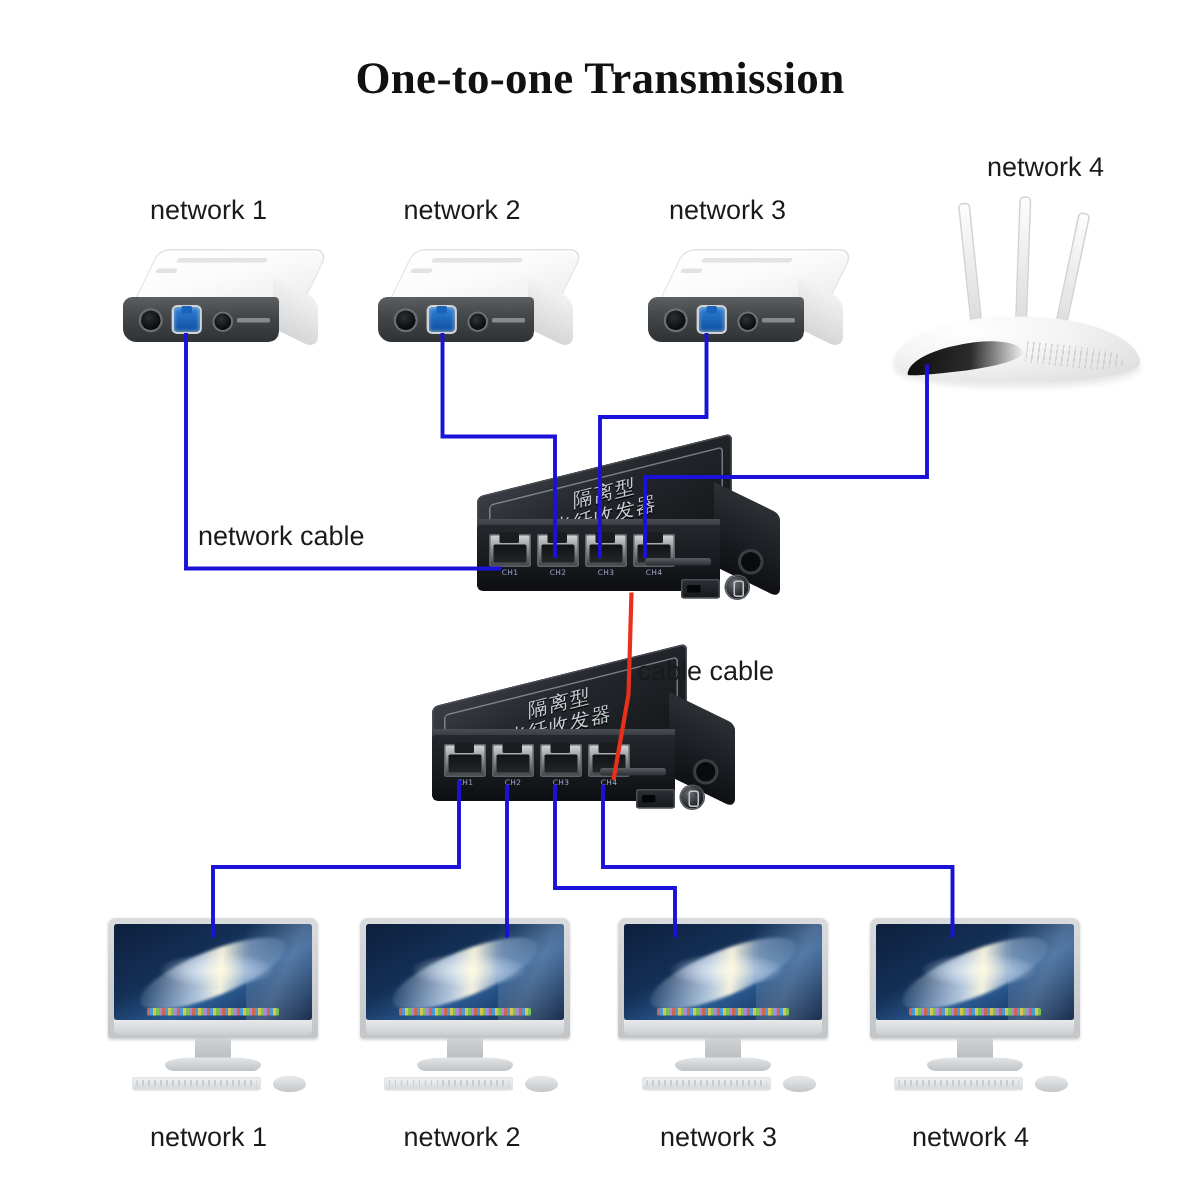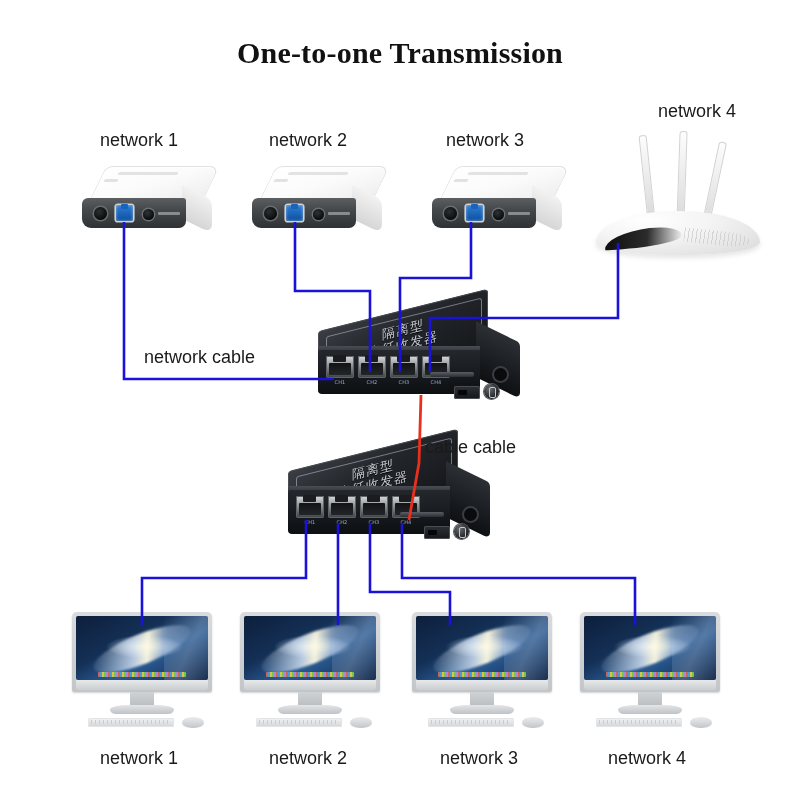--- a/index.html
+++ b/index.html
@@ -420,21 +420,21 @@
 
       <path d="M370,523 L370,592 L450,592 L450,625"></path>
 
       <path d="M402,523 L402,578 L635,578 L635,625"></path>
     </g>
     <g fill="none" stroke="#e8301c" stroke-width="2.8">
       <path d="M421,395 L419,463 L409,520"></path>
     </g>
   </svg>
 
-  <div class="lbl" style="left:144px;top:347px;">network cable</div>
+  <div class="lbl" style="left:132px;top:347px;">network cable</div>
   <div class="lbl" style="left:425px;top:437px;">cable cable</div>
 
   <div class="lbl center" style="left:139px;top:748px;">network 1</div>
   <div class="lbl center" style="left:308px;top:748px;">network 2</div>
   <div class="lbl center" style="left:479px;top:748px;">network 3</div>
   <div class="lbl center" style="left:647px;top:748px;">network 4</div>
 
 </div>
 
 </body></html>

